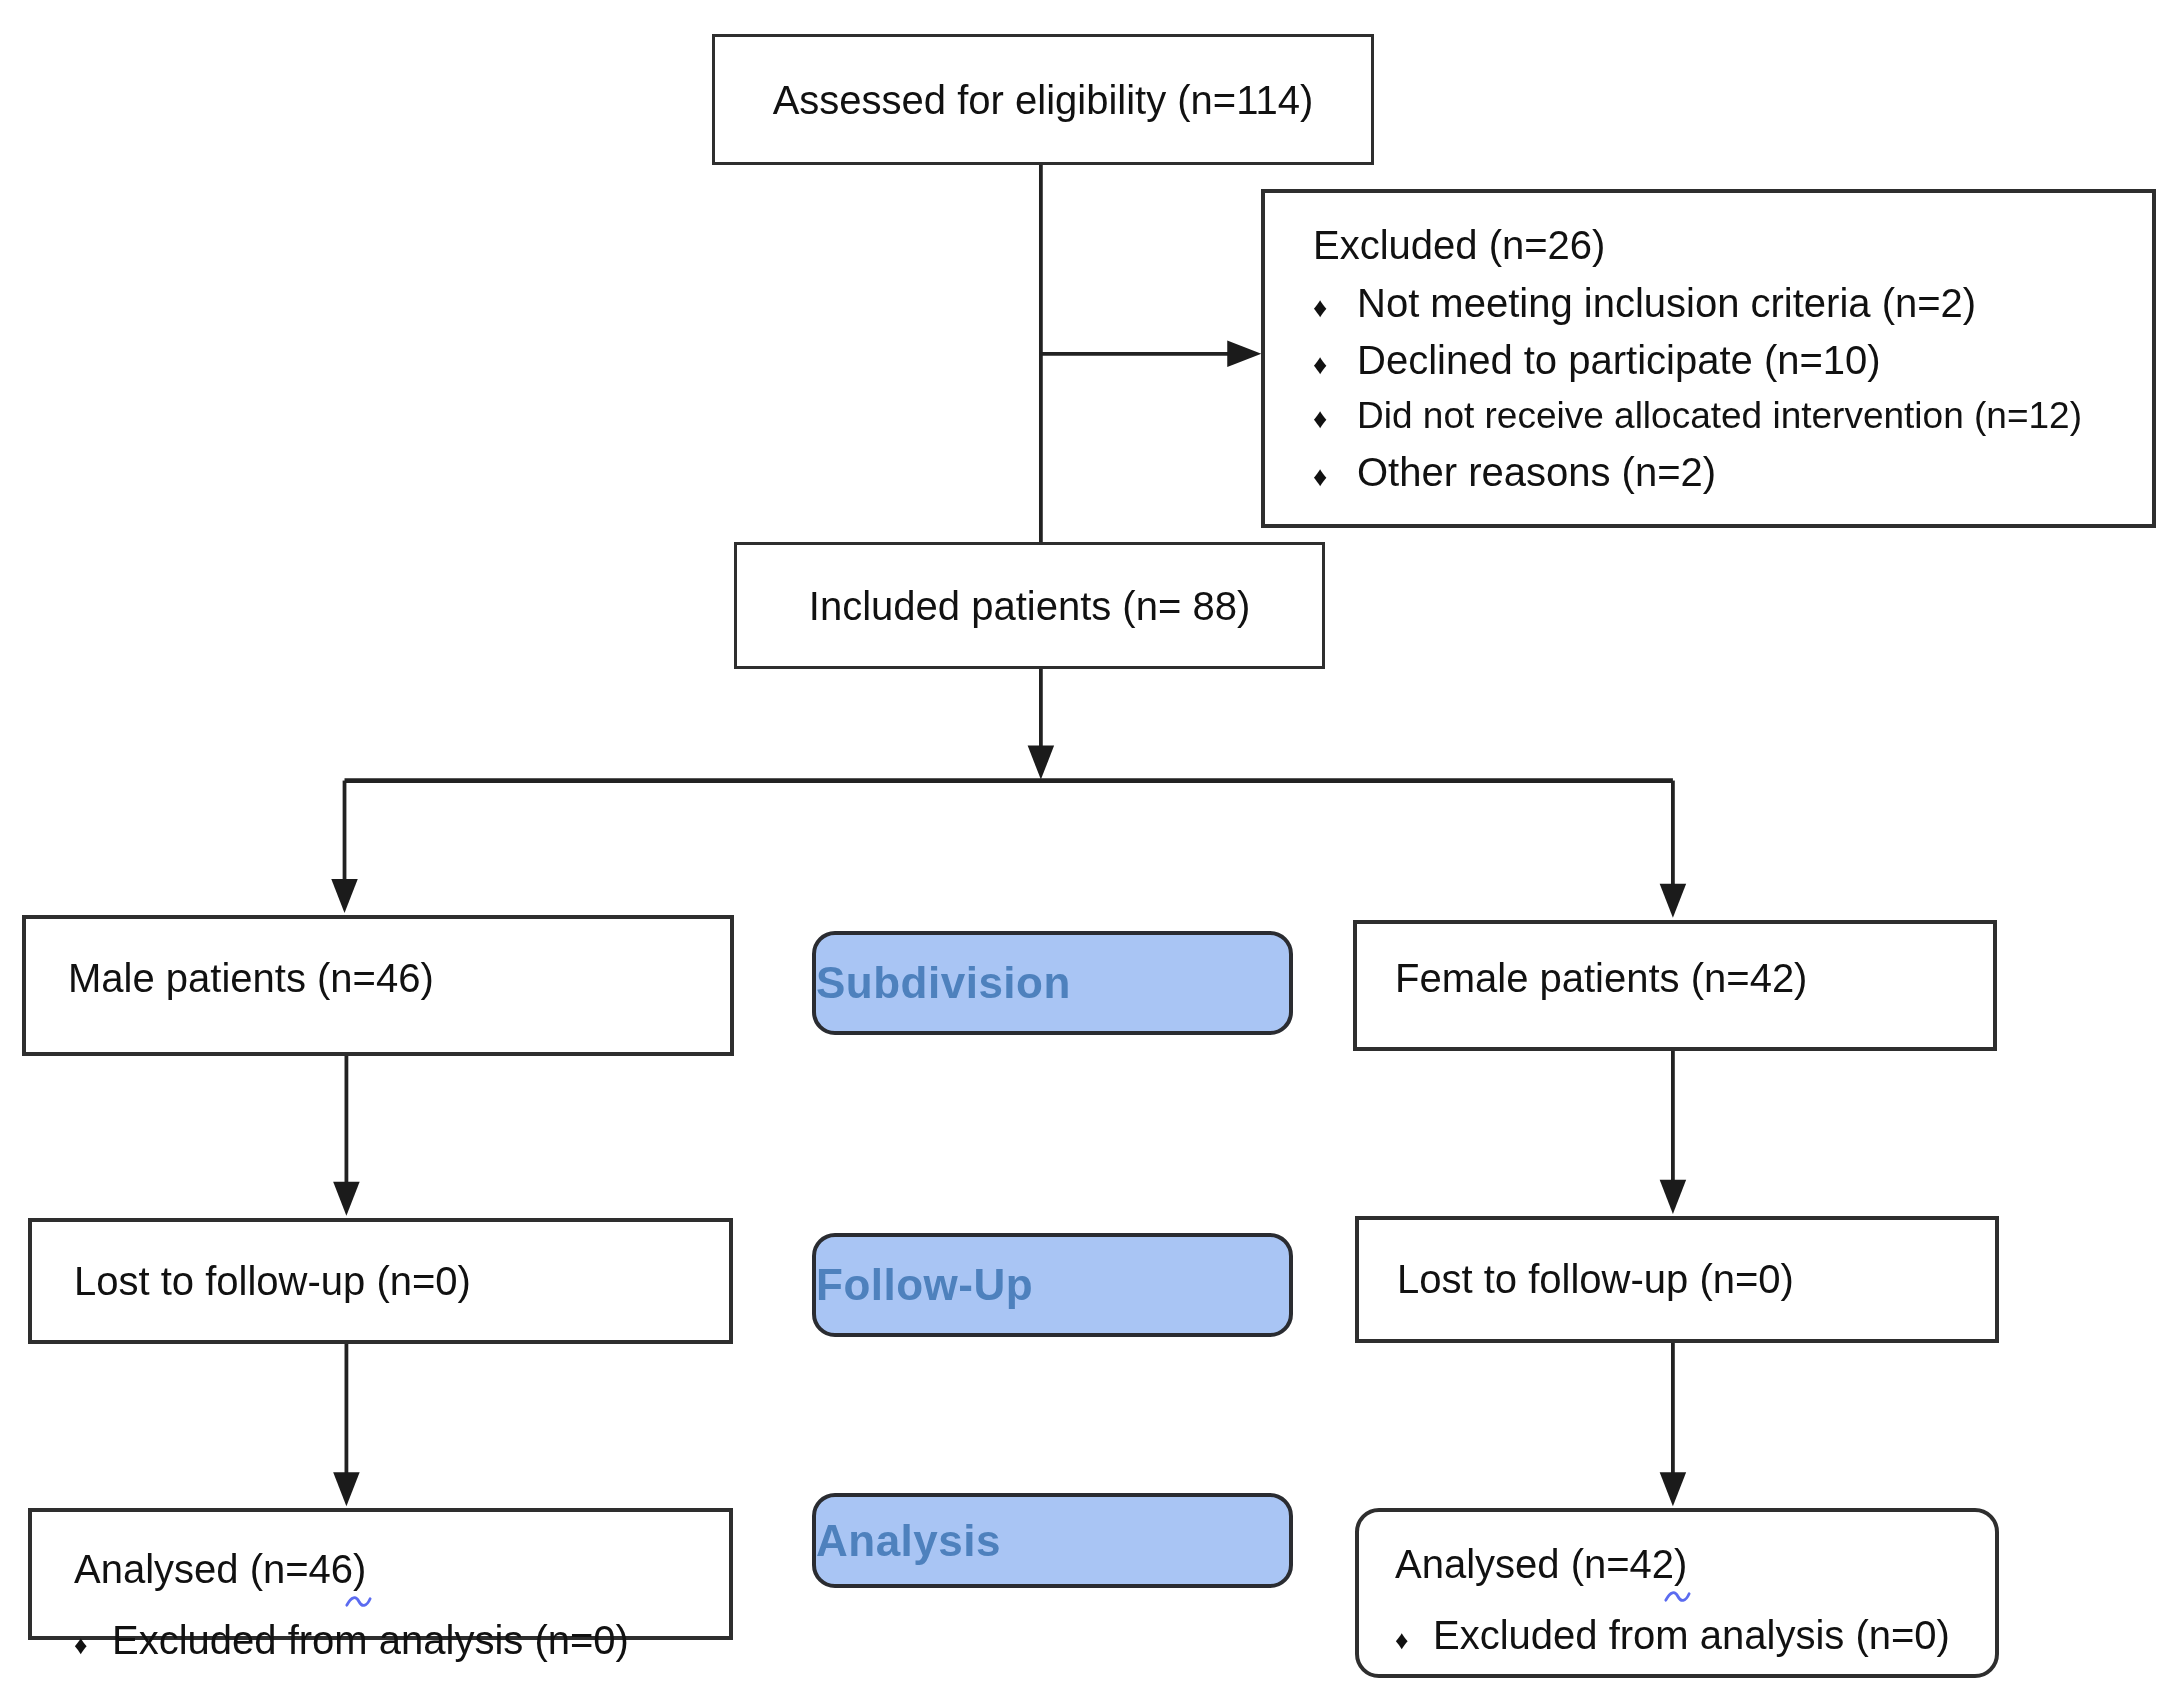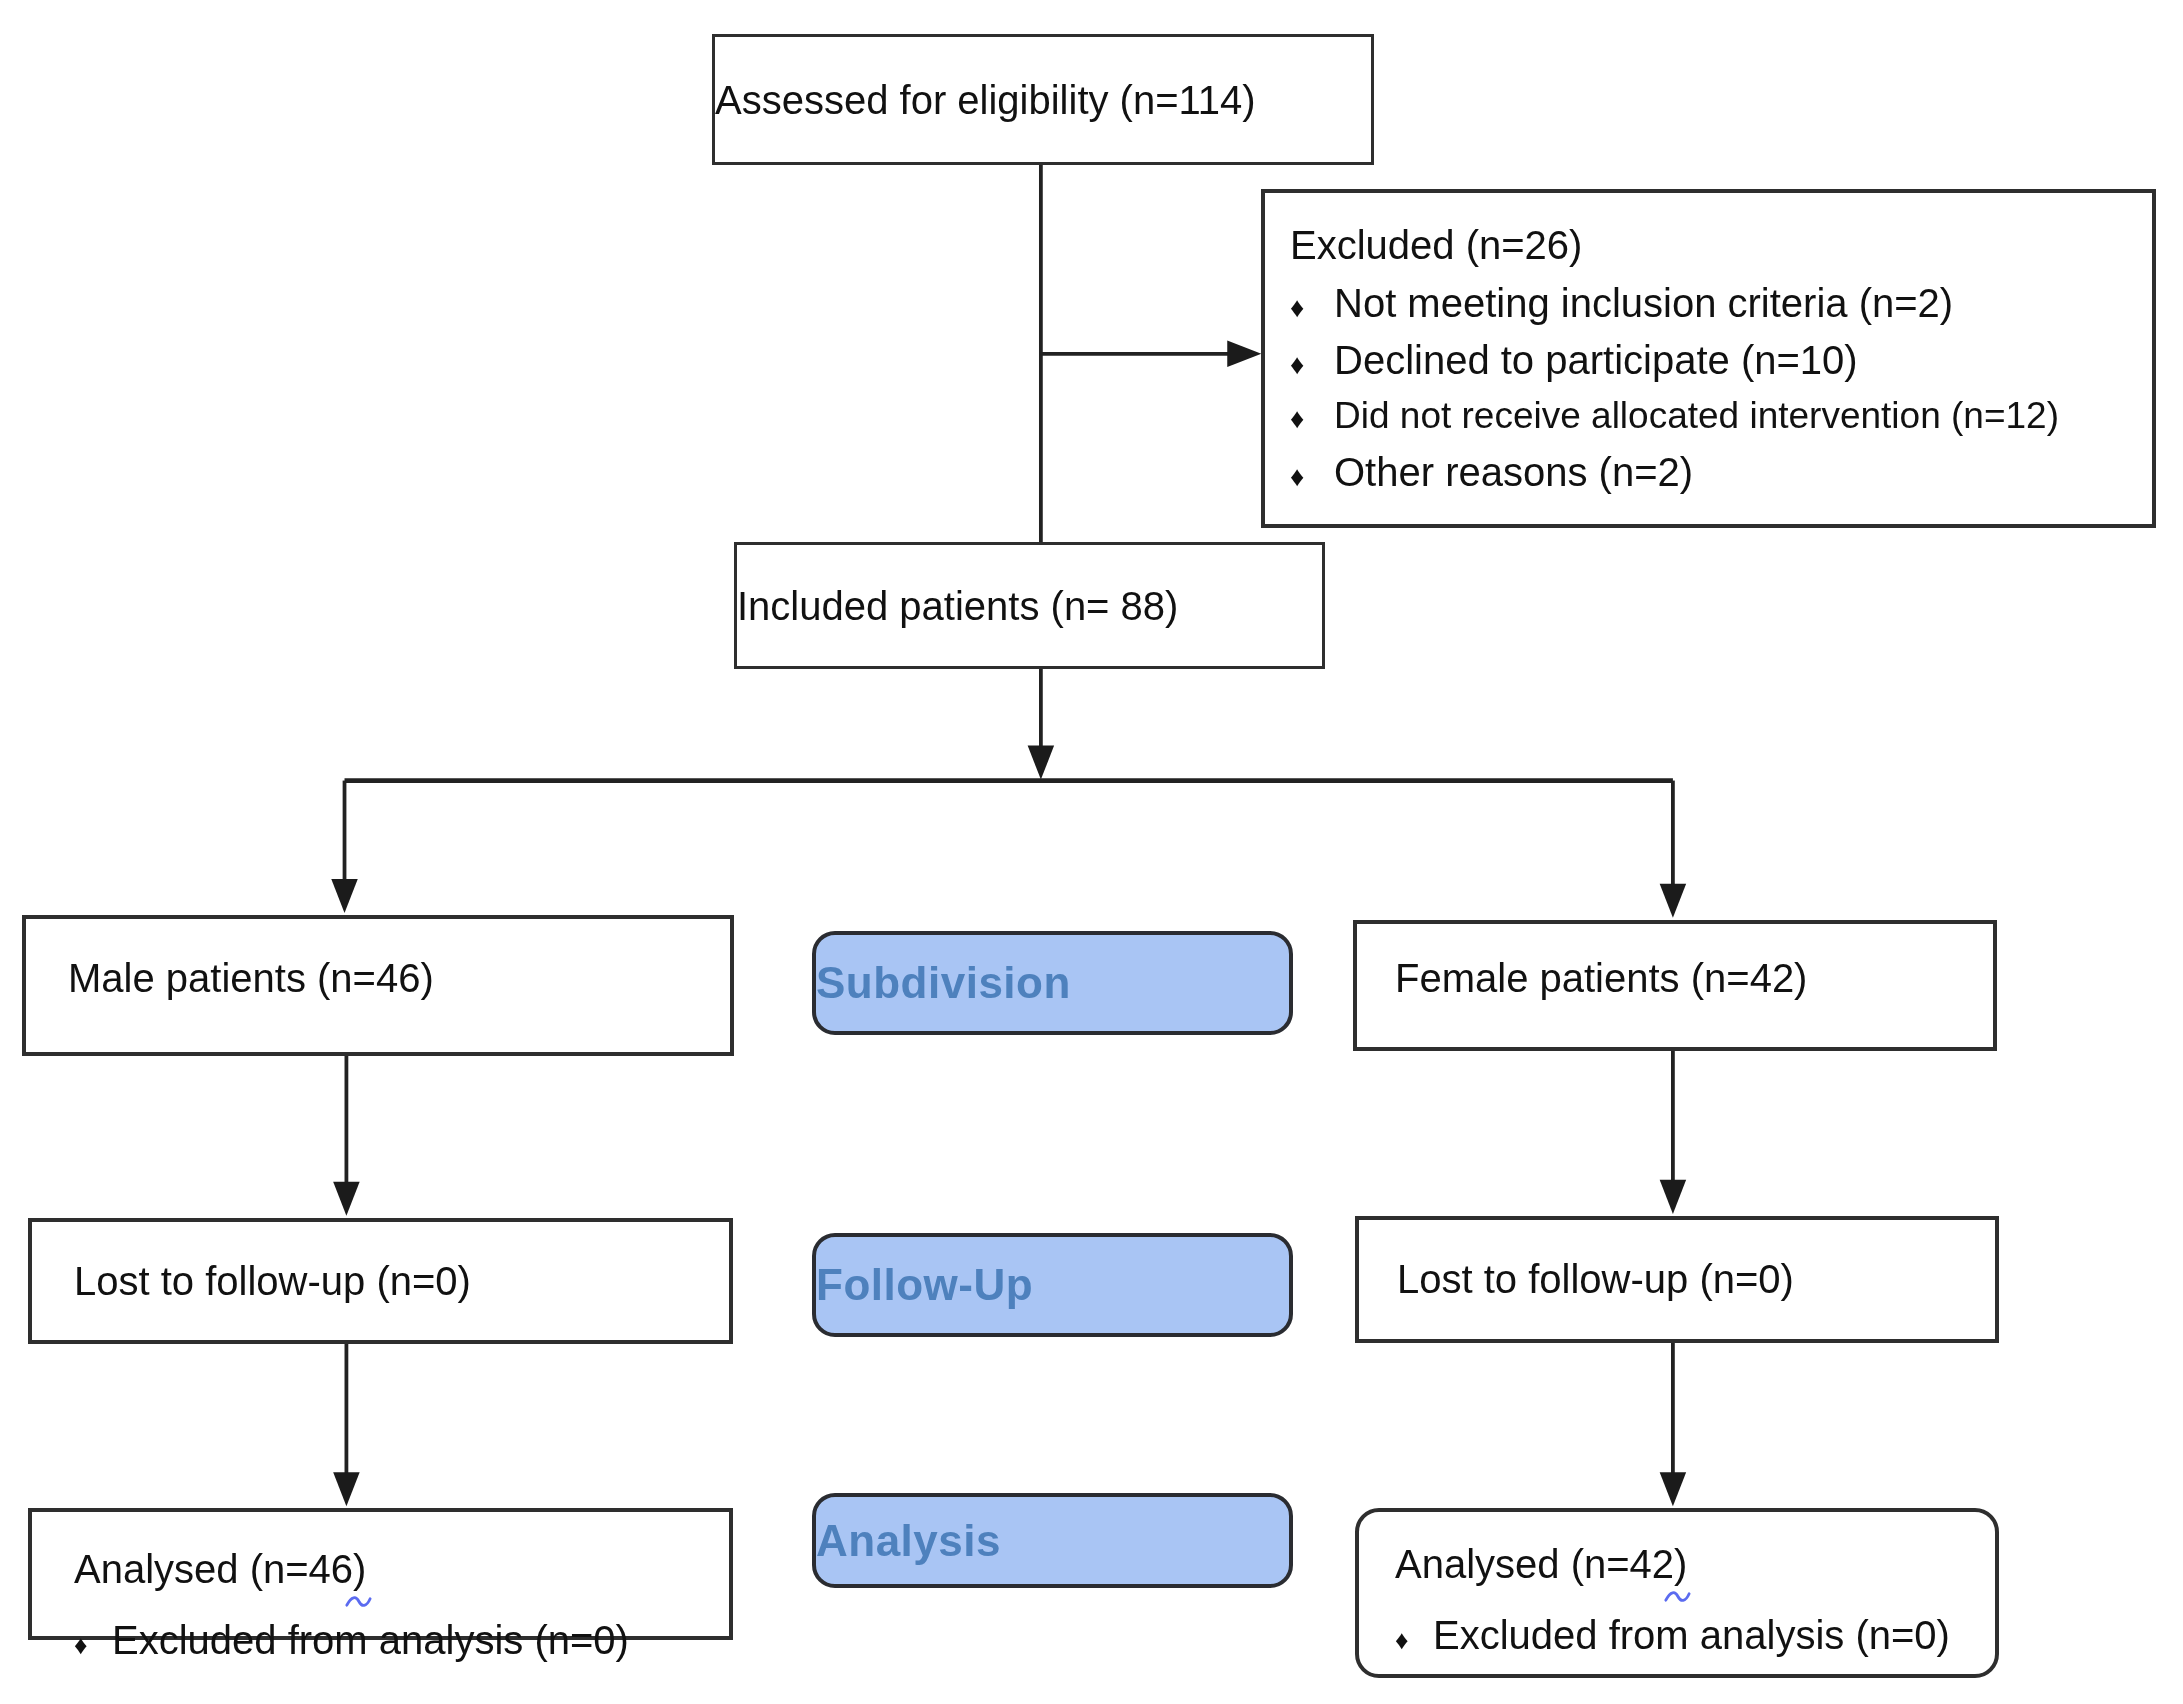--- a/index.html
+++ b/index.html
@@ -21,29 +21,29 @@
     position: absolute;
     background: #ffffff;
     border: 3.8px solid #2e2e2e;
     box-sizing: border-box;
     font-size: 40px;
     line-height: 1.25;
   }
   .box.center {
     display: flex;
     align-items: center;
-    justify-content: flex-start;
+    justify-content: center;
     text-align: center;
   }
   .box.thick { border-width: 4.7px; }
   
   #assessed   { left: 712px;  top: 34px;   width: 662px; height: 131px; }
   #excluded   { left: 1261px; top: 189px;  width: 895px; height: 339px;
                 display: flex; flex-direction: column; justify-content: space-around;
-                padding: 23px 28px 23px 25px; }
+                padding: 23px 28px 23px 48px; }
   #included   { left: 734px;  top: 542px;  width: 591px; height: 127px; }
   #male       { left: 22px;   top: 915px;  width: 712px; height: 141px; padding: 34px 19px 0 42px; }
   #female     { left: 1353px; top: 920px;  width: 644px; height: 131px; padding: 29px 19px 0 38px; }
   #lost-left  { left: 28px;   top: 1218px; width: 705px; height: 126px; padding: 34px 19px 0 42px; }
   #lost-right { left: 1355px; top: 1216px; width: 644px; height: 127px; padding: 34px 19px 0 38px; }
   #analysed-left  { left: 28px;   top: 1508px; width: 705px; height: 132px; padding: 32px 19px 0 42px; }
   #analysed-right { left: 1355px; top: 1508px; width: 644px; height: 170px; padding: 26.5px 19px 0 36px; border-radius: 24px; }
 
   .bullet-row {
     display: flex;

